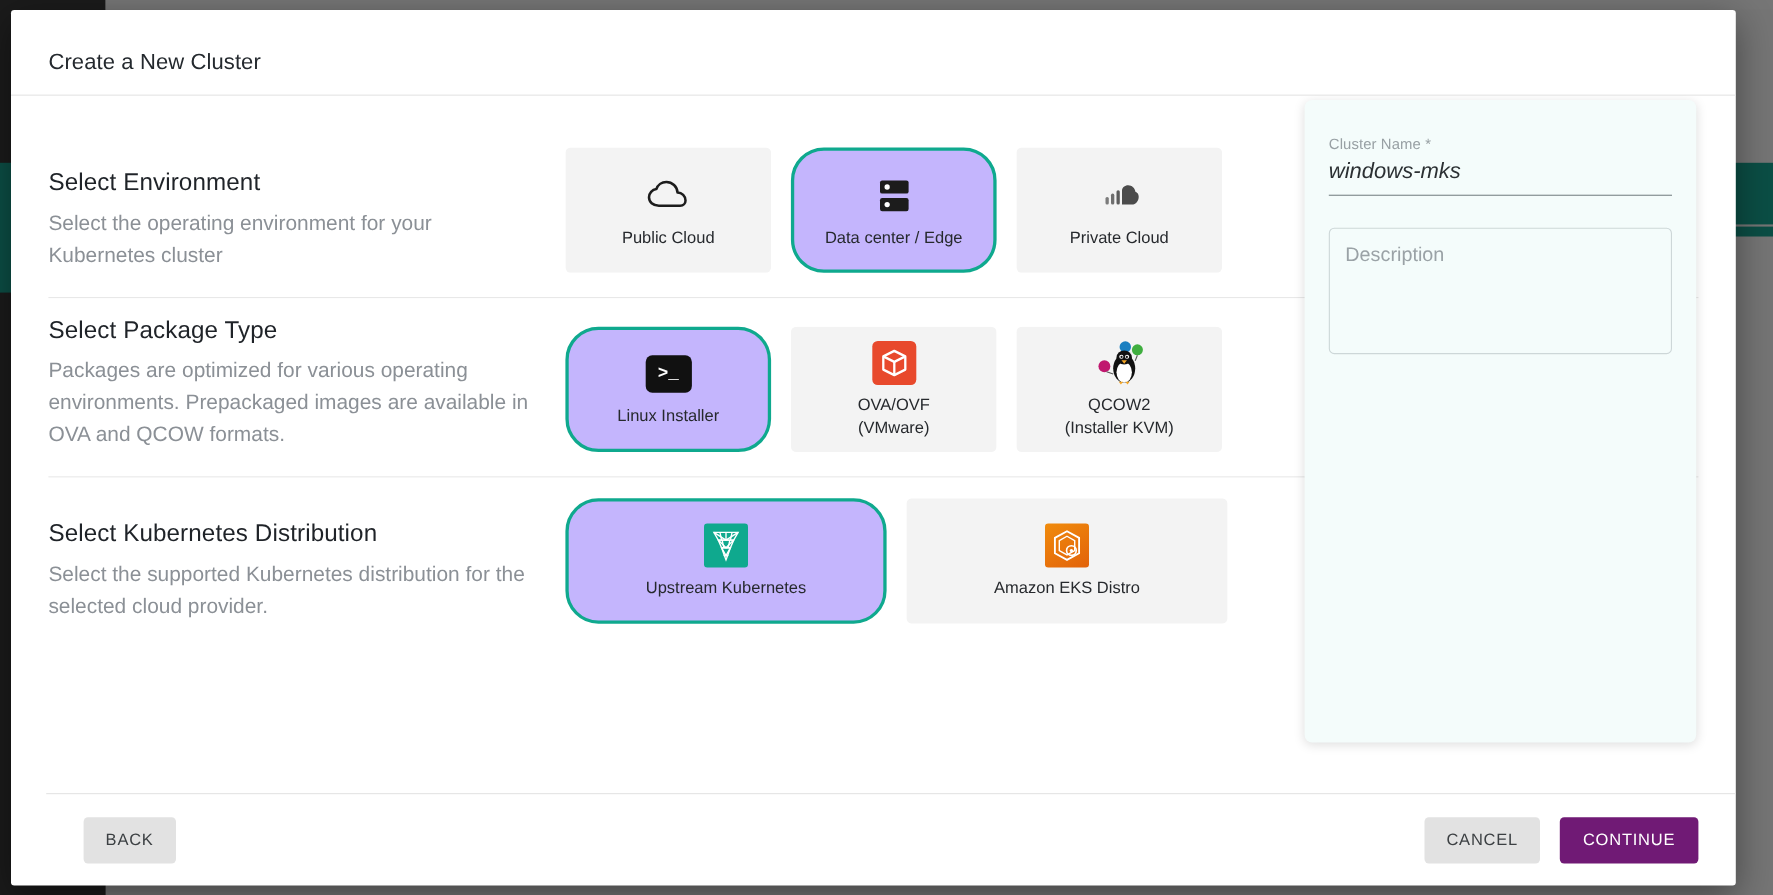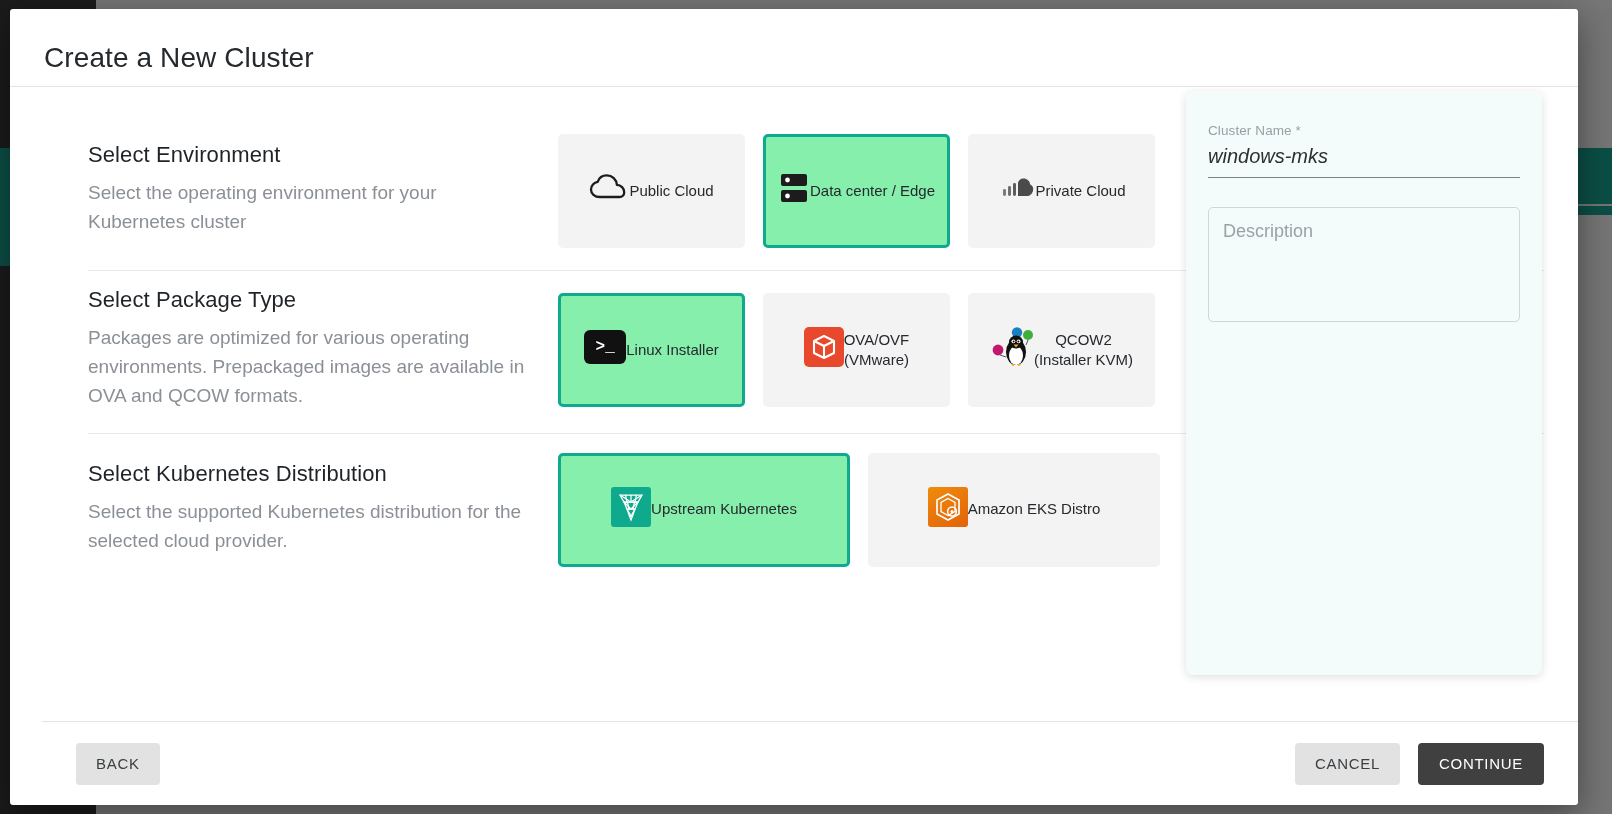--- a/index.html
+++ b/index.html
@@ -31,68 +31,68 @@
     overflow: hidden;
   }
 
   .modal-header {
     height: 78px; flex: 0 0 78px;
     display: flex; align-items: center;
     padding: 0 34px;
     border-bottom: 1px solid #e4e4e4;
   }
   .modal-title {
-    font-size: 28px; color: #24292e; font-weight: 400; letter-spacing: .1px; margin-top: 20px;
+    font-size: 20px; color: #24292e; font-weight: 400; letter-spacing: .1px; margin-top: 20px;
   }
 
   .modal-body {
     flex: 1 1 auto;
     display: flex;
     padding: 0;
     position: relative;
     overflow: hidden;
   }
 
   .left-col {
     flex: 1 1 auto;
     padding: 28px 34px 0 34px;
     min-width: 0;
   }
 
   .section {
     display: flex;
-    align-items: center;
+    align-items: flex-end;
     padding: 16px 0 22px 0;
-    margin-left: 44px;
   }
   .section + .section { border-top: 1px solid #e8e8e8; }
   .section-text { width: 470px; flex: 0 0 470px; padding-right: 20px; }
   .section-title {
     font-size: 22px; color: #1f2328; font-weight: 400; margin: 0 0 11px 0; letter-spacing: .1px;
   }
   .section-desc {
     font-size: 19px; color: #8b9096; line-height: 1.52; margin: 0; max-width: 450px;
   }
 
   .cards { display: flex; gap: 18px; align-items: flex-start; padding-top: 3px; }
 
   .card {
     width: 187px; height: 114px;
     background: #f3f3f3;
     border: 3px solid transparent;
     border-radius: 5px;
-    display: flex; flex-direction: row;
+    display: flex; flex-direction: column;
     align-items: center; justify-content: center;
     cursor: pointer;
     user-select: none;
   }
   .card.wide { width: 292px; }
   .card.selected {
-    background: #86efac;
+    background: #c4b5fd;
     border-color: #0FA98E;
+    border-radius: 30px;
   }
   .card-icon {
     height: 46px; display: flex; align-items: center; justify-content: center;
     margin-bottom: 6px;
   }
   .card-label {
     font-size: 15px; color: #26292d; text-align: center; line-height: 1.36;
   }
   .card-label .sub { display: block; }
 
@@ -146,21 +146,21 @@
     margin-left: 32px;
   }
   .btn {
     font-family: "Liberation Sans", sans-serif;
     font-size: 15px; letter-spacing: .7px;
     border: none; border-radius: 4px;
     padding: 0 20px; height: 42px;
     cursor: pointer;
   }
   .btn-grey { background: #e2e2e2; color: #3c4043; }
-  .btn-teal { background: #404040; color: #ffffff; min-width: 126px; }
+  .btn-teal { background: #701a75; color: #ffffff; min-width: 126px; }
   .footer-spacer { flex: 1 1 auto; }
   .footer-right { display: flex; gap: 18px; align-items: center; }
 </style>
 </head>
 <body>
 
 <div class="backdrop">
   <div class="backdrop-dark-left"></div>
   <div class="backdrop-topbar"></div>
   <div class="backdrop-teal-a"></div>

